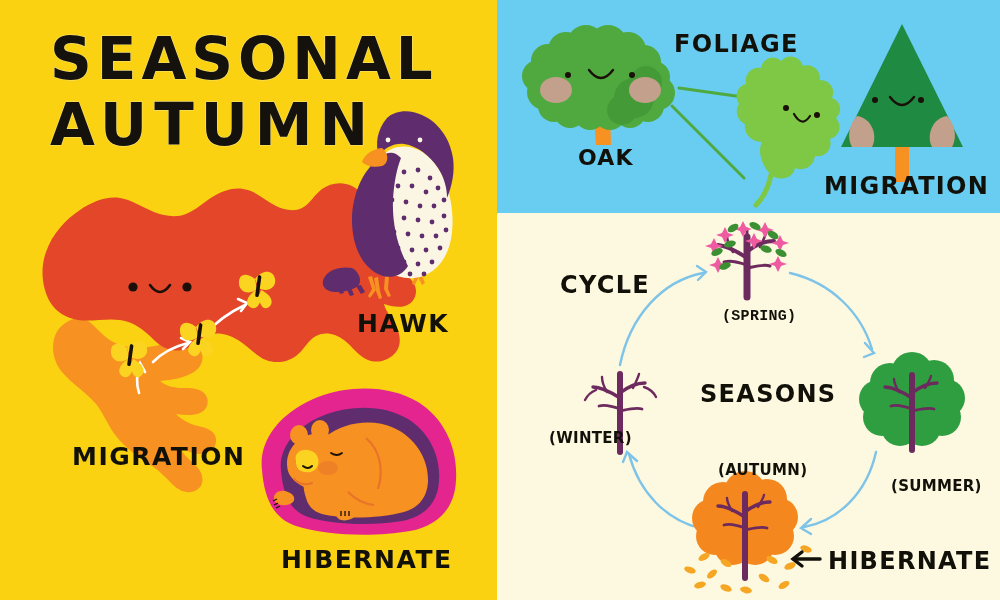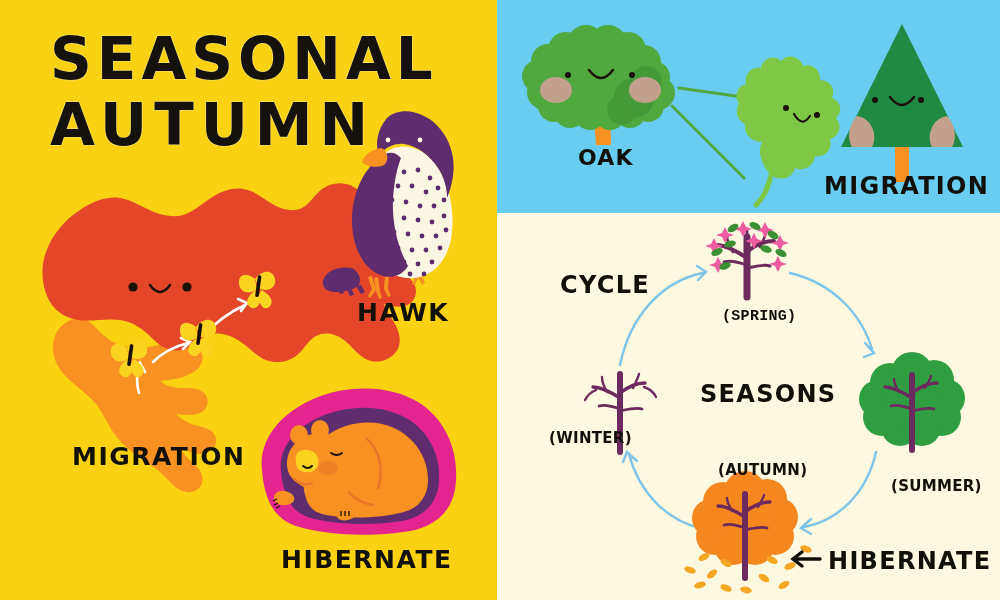--- a/index.html
+++ b/index.html
@@ -33,21 +33,21 @@
 
   
   .label {
     position:absolute;
     font-family:"DejaVu Sans", sans-serif;
     font-weight:700;
     color:#111009;
     white-space:nowrap;
   }
 
-  #label-hawk      { left:357px; top:298px; font-size:25px; letter-spacing:1.5px;text-align:center; }
+  #label-hawk      { left:357px; top:309px; font-size:25px; letter-spacing:1.5px;text-align:center; }
   #label-migration { left:72px;  top:442px; font-size:25px; letter-spacing:1.5px; }
   #label-hibernate { left:281px; top:545px; font-size:25px; letter-spacing:1.5px; }
   #label-oak       { left:578px; top:145px; font-size:22px; letter-spacing:1.2px; }
   #label-foliage   { left:674px; top:30px;  font-size:24px; letter-spacing:1.3px; }
   #label-evergreen { left:824px; top:172px; font-size:24px; letter-spacing:1.3px; }
   #label-cycle     { left:560px; top:271px; font-size:24px; letter-spacing:1.3px; }
   #label-seasons   { left:700px; top:380px; font-size:24px; letter-spacing:1.3px; }
   #label-deciduous { left:828px; top:547px; font-size:24px; letter-spacing:1.3px; }
   #label-spring    { left:722px; top:308px; font-size:15px; letter-spacing:0.3px;font-family:Liberation Mono, monospace; }
   #label-summer    { left:891px; top:429px; font-size:15px; letter-spacing:0.3px;margin-top:48px; }
@@ -475,20 +475,21 @@
       <line x1="820" y1="559" x2="794" y2="559"></line>
       <path d="M802 552 L793 559 L802 566"></path>
     </g>
   </svg>
 
   <div class="label" id="label-hawk">HAWK</div>
   <div class="label" id="label-migration">MIGRATION</div>
   <div class="label" id="label-hibernate">HIBERNATE</div>
 
   <div class="label" id="label-oak">OAK</div>
+  <div class="label" id="label-foliage">FOLIAGE</div>
   <div class="label" id="label-evergreen">MIGRATION</div>
 
   <div class="label" id="label-seasons">SEASONS</div>
   <div class="label" id="label-cycle">CYCLE</div>
   <div class="label" id="label-deciduous">HIBERNATE</div>
   <div class="label" id="label-spring">(SPRING)</div>
   <div class="label" id="label-summer">(SUMMER)</div>
   <div class="label" id="label-autumn">(AUTUMN)</div>
   <div class="label" id="label-winter">(WINTER)</div>
 

